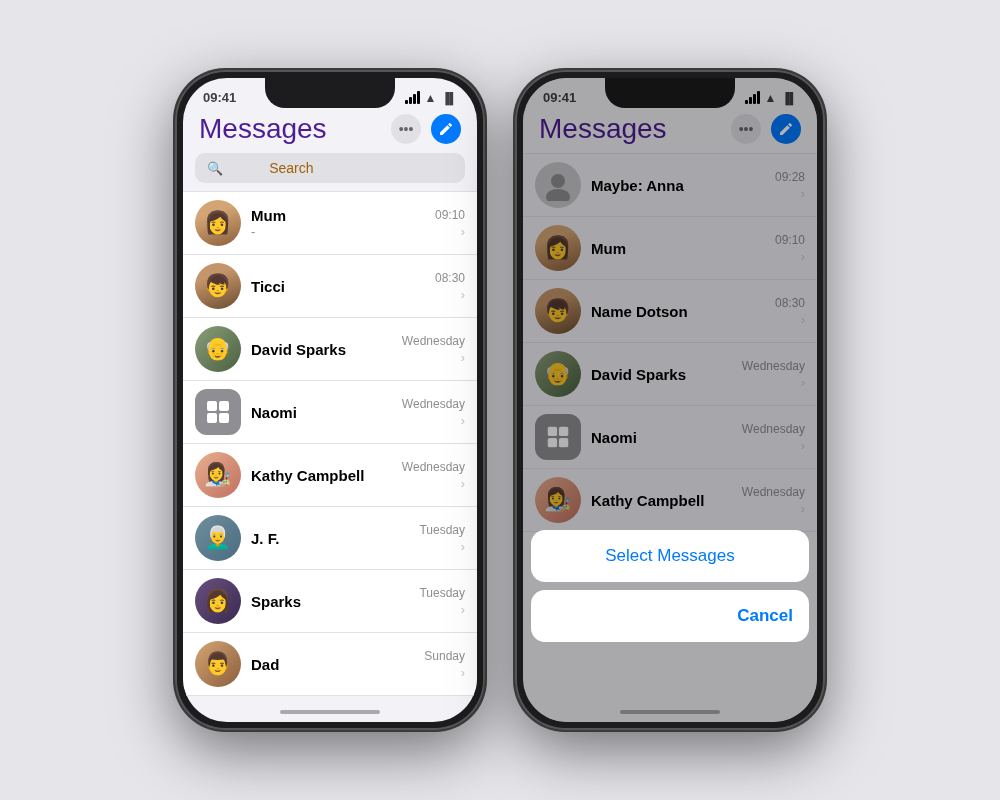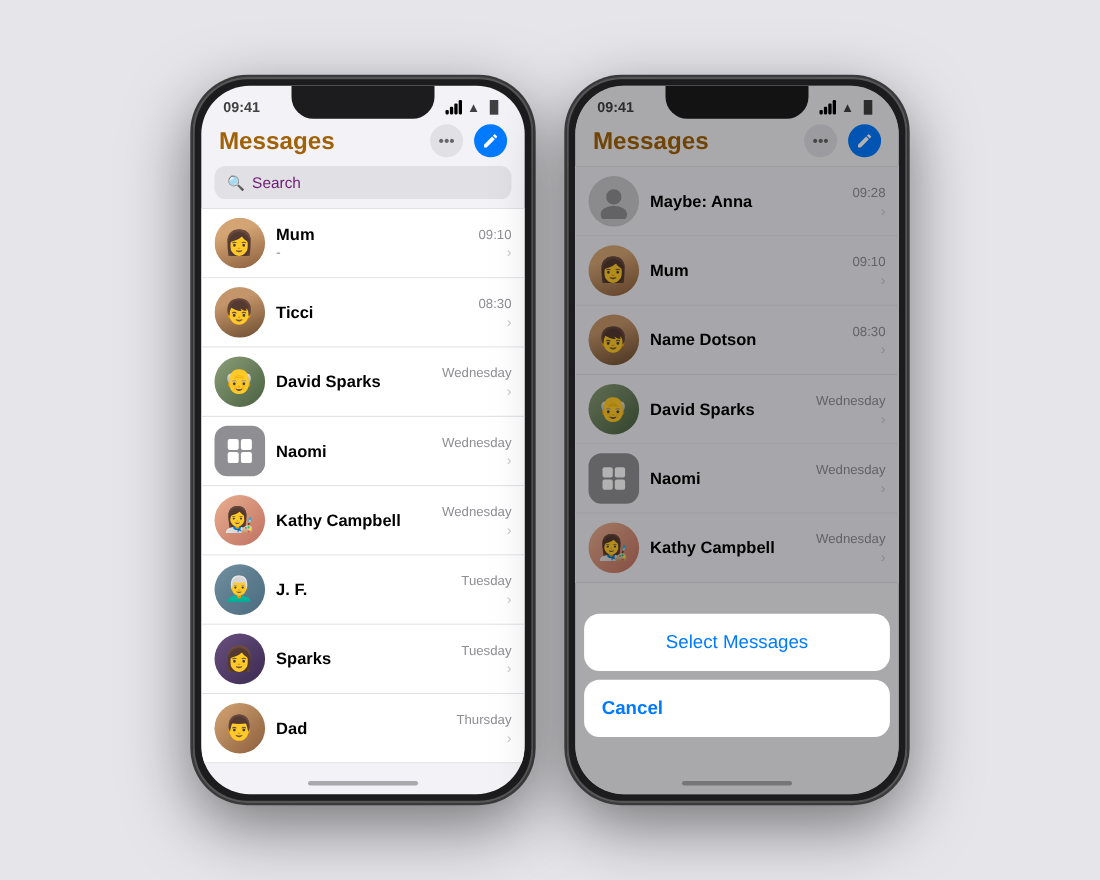--- a/index.html
+++ b/index.html
@@ -101,23 +101,23 @@
 
     
     .nav-bar {
       display: flex;
       justify-content: space-between;
       align-items: center;
       padding: 4px 16px 8px;
     }
 
     .nav-title {
-      font-size: 22px;
-      font-weight: 700;
-      color: #a16207;
+      font-size: 28px;
+      font-weight: 400;
+      color: #4c1d95;
     }
 
     .nav-actions {
       display: flex;
       gap: 10px;
       align-items: center;
     }
 
     .nav-btn-dots {
       width: 30px;
@@ -159,22 +159,23 @@
       align-items: center;
       gap: 6px;
     }
 
     .search-icon-sym {
       color: #8e8e93;
       font-size: 13px;
     }
 
     .search-text {
-      color: #701a75;
+      color: #a16207;
       font-size: 14px;
+      margin-left: 40px;
     }
 
     
     .messages-list {
       overflow: hidden;
     }
 
     .message-item {
       display: flex;
       align-items: center;
@@ -263,21 +264,21 @@
     .action-sheet-overlay {
       position: absolute;
       bottom: 0;
       left: 0;
       right: 0;
       z-index: 20;
     }
 
     .action-sheet {
       background: transparent;
-      padding: 0 8px 52px;
+      padding: 0 8px 80px;
     }
 
     .action-sheet-group {
       background: white;
       border-radius: 14px;
       overflow: hidden;
       margin-bottom: 8px;
     }
 
     .action-sheet-item {
@@ -290,21 +291,21 @@
     }
 
     .action-sheet-item:last-child {
       border-bottom: none;
     }
 
     .action-sheet-cancel {
       background: white;
       border-radius: 14px;
       padding: 16px;
-      text-align: left;
+      text-align: right;
       font-size: 17px;
       font-weight: 600;
       color: #007aff;
       cursor: pointer;
     }
 
     
     .av-mum {
       background: linear-gradient(135deg, #c4956a 0%, #8b5e3c 100%);
     }
@@ -489,21 +490,21 @@
       </div>
 
       <div class="message-item">
         <div class="avatar" style="background:linear-gradient(135deg,#d4a574,#8b5e3c);">
           <span style="font-size:22px;">👨</span>
         </div>
         <div class="message-content">
           <div class="message-name">Dad</div>
         </div>
         <div class="message-meta">
-          <span class="message-time">Thursday</span>
+          <span class="message-time">Sunday</span>
           <span class="message-chevron">›</span>
         </div>
       </div>
 
     </div>
 
     <div class="home-indicator"></div>
   </div>
 </div>
 

